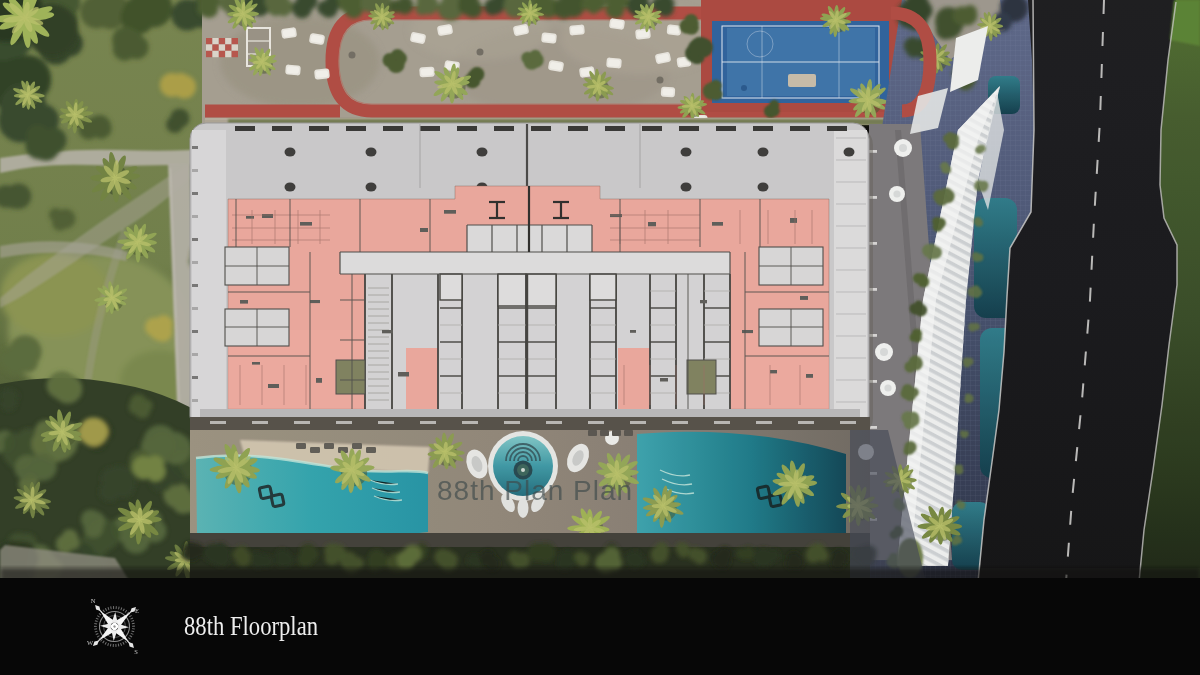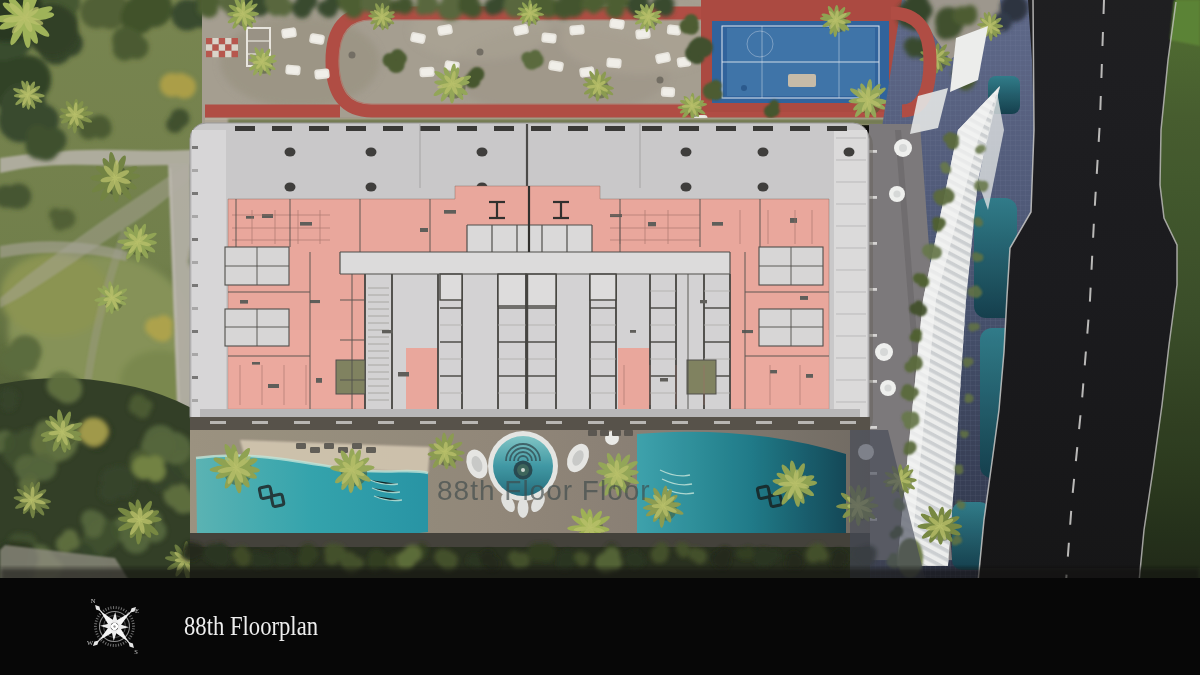--- a/index.html
+++ b/index.html
@@ -2374,14 +2374,14 @@
 <circle r="3.6" fill="#ffffff"></circle>
 <circle r="1.2" fill="#909090"></circle>
 </g>
 <g fill="#c8c8c8" font-family="Liberation Serif, serif" font-size="6.5" text-anchor="middle">
 <text x="93" y="603">N</text>
         <text x="137" y="613">E</text>
 <text x="136" y="654">S</text>
         <text x="90" y="645">W</text>
 </g>
 </svg>
-    <div class="wm">88th Floor Floor</div>
+    <div class="wm">88th Plan Plan</div>
     <div class="title">88th Floorplan</div>
   </div>
 </body></html>

